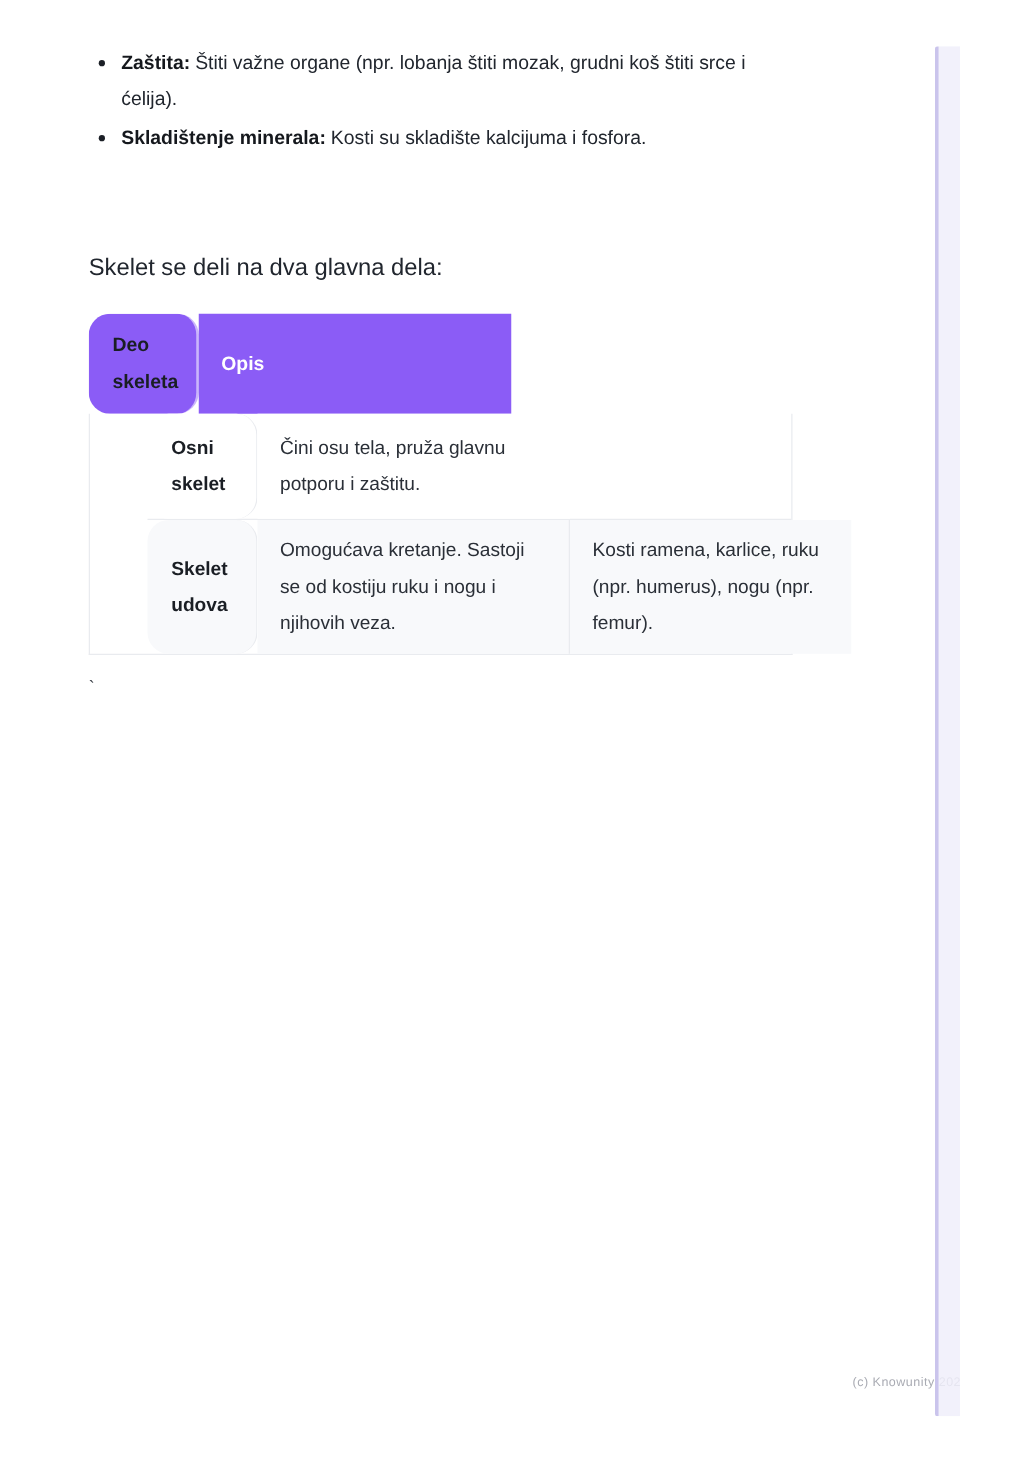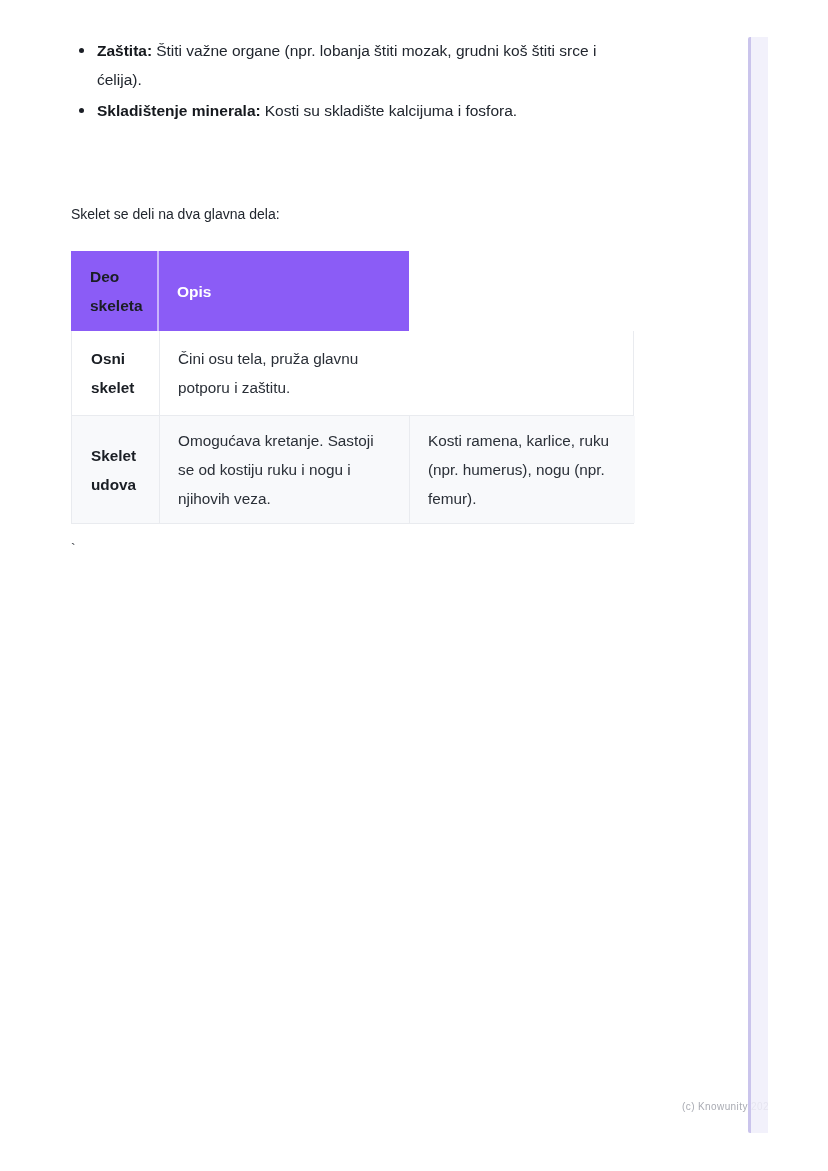--- a/index.html
+++ b/index.html
@@ -37,21 +37,21 @@
   }
   .bullet-text { flex: 1 1 auto; }
   .bullet-label { font-weight: 700; color: #15181d; margin-right: 4px; }
   .bullet-line2 { display: block; }
 
   
   .lead-paragraph {
     position: absolute;
     left: 71px;
     top: 200px;
-    font-size: 14px;
+    font-size: 19px;
     line-height: 29.4px;
     color: #21262e;
   }
 
   
   .k-table {
     position: absolute;
     left: 71px;
     top: 251px;
     width: 563px;
@@ -70,33 +70,34 @@
     min-height: 80px;
     display: flex;
     align-items: center;
     box-sizing: border-box;
   }
   .k-head .k-cell:not(:last-child) { border-right: 2px solid rgba(255,255,255,0.55); }
   .k-body {
     border: 1px solid #e9ebef;
     border-top: none;
     box-sizing: border-box;
+    padding-left: 46px;
   }
   .k-body .k-row:not(:last-child) { border-bottom: 1px solid #e9ebef; }
   .k-body .k-cell {
     display: flex;
     align-items: center;
     box-sizing: border-box;
     background: #ffffff;
     color: #2a2f37;
   }
   .k-body .k-cell:not(:last-child) { border-right: 1px solid #e9ebef; }
   .k-row.alt .k-cell { background: #f8f9fb; }
   .k-cell { padding: 10px 18px; }
-  .k-cell.c1 { padding: 10px 12px 10px 19px; font-weight: 700; color: #1a1e24; }
+  .k-cell.c1 { padding: 10px 12px 10px 19px; font-weight: 700; color: #1a1e24; border-radius: 17px; }
   .k-row.r1 .k-cell { min-height: 84px; }
   .k-row.r2 .k-cell { min-height: 102px; }
 
   
   .stray-char {
     position: absolute;
     left: 71px;
     top: 541px;
     font-size: 14px;
     color: #3a3f46;

